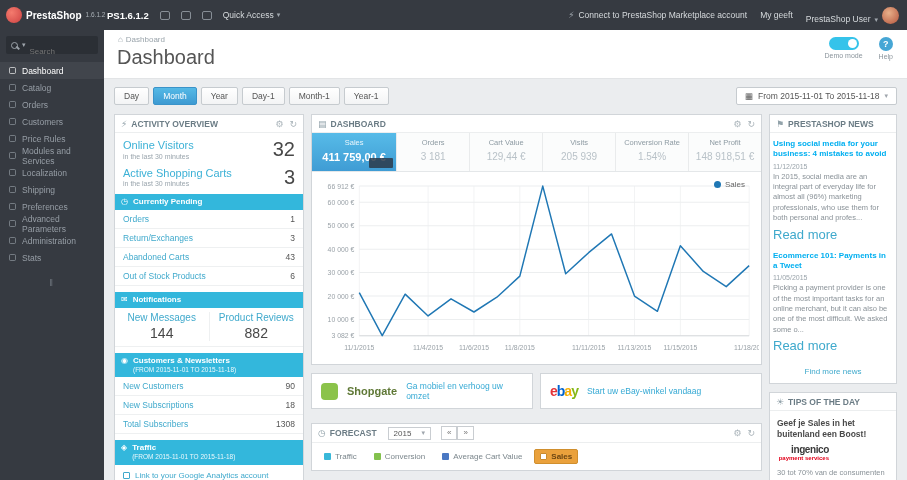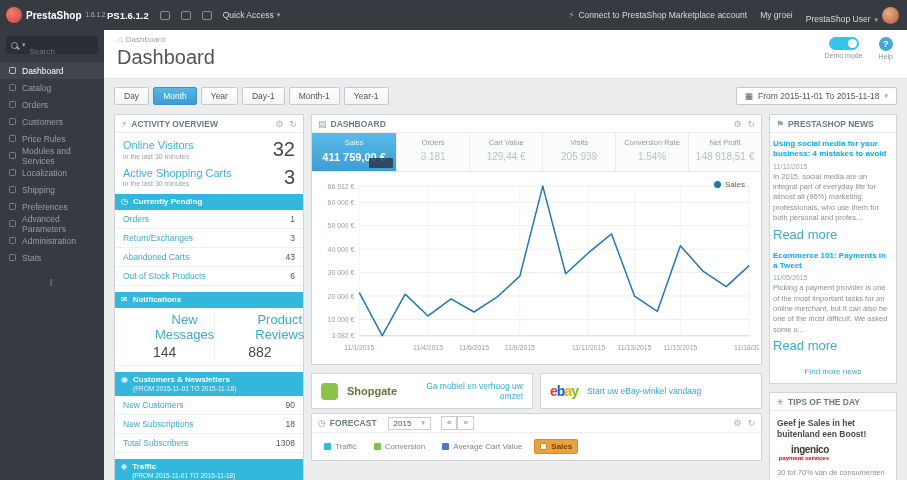--- a/index.html
+++ b/index.html
@@ -69,21 +69,21 @@
   .visitor-value { color:#484848; font-size:20px; line-height:1; }
   .cyan-bar { background:#33b7dc; color:#fff; font-size:8px; font-weight:bold; padding:3px 6px; display:flex; gap:5px; align-items:flex-start; margin-top:6px; line-height:1.25; }
   .cyan-bar .bar-sub { display:block; font-weight:normal; font-size:6.5px; opacity:.9; }
   .bar-ico { font-size:8px; flex:none; }
   .stat-row { display:flex; justify-content:space-between; padding:4px 8px; border-bottom:1px solid #eef0f1; font-size:8.5px; align-items:center; }
   .stat-label { color:#3fa9cc; }
   .stat-value { color:#555; }
   .notif-cols { display:flex; text-align:center; padding:4px 0 5px; border-bottom:1px solid #eef0f1; }
   .notif-col { flex:1; }
   .notif-col:first-child { border-right:1px solid #eef0f1; }
-  .notif-label { color:#3fa9cc; font-size:13px;padding-left:40px; }
+  .notif-label { color:#3fa9cc; font-size:10px; }
   .notif-value { color:#484848; font-size:14px; margin-top:2px; }
   .ga-link { padding:6px 8px; font-size:8px; color:#3fa9cc; display:flex; gap:5px; align-items:center; }
   .ga-ico { width:7px; height:7px; border:1px solid #3fa9cc; border-radius:1px; flex:none; }
 
   
   .kpi-row { display:flex; border-bottom:1px solid #e4e7e9; background:#fbfcfc; }
   .kpi { flex:1; text-align:center; padding:5px 2px 8px; border-right:1px solid #e9ebec; position:relative; }
   .kpi:last-child { border-right:none; }
   .kpi-label { font-size:7.5px; color:#8e9ba3; }
   .kpi-value { font-size:10px; color:#b9c2c8; margin-top:4px; white-space:nowrap; }
@@ -92,21 +92,21 @@
   .kpi.active .kpi-value { color:#fff; font-weight:bold; font-size:11px; }
   .kpi-badge { position:absolute; right:3px; bottom:3px; width:24px; height:10px; background:#2b3a4a; border-radius:1px; opacity:.85; }
 
   .chart-wrap { position:relative; padding:4px 2px 0 2px; }
   #sales-chart { width:100%; height:188px; display:block; }
   #sales-chart text { font-family:"Liberation Sans","DejaVu Sans",sans-serif; }
   .chart-legend { position:absolute; top:8px; right:16px; font-size:8px; color:#666; display:flex; align-items:center; gap:4px; }
   .legend-dot { width:7px; height:7px; border-radius:50%; background:#1f77b4; }
 
   
-  .modules { display:flex; gap:7px; margin-bottom:4px;text-align:right; }
+  .modules { display:flex; gap:7px; margin-bottom:14px; }
   .module-box { flex:1; background:#fff; border:1px solid #d1d5d9; display:flex; align-items:center; gap:9px; padding:7px 9px; }
   .shopgate-logo { width:17px; height:17px; background:#8bc34a; border-radius:4px; flex:none; }
   .shopgate-name { color:#5f7836; font-weight:bold; font-size:11px; }
   .module-link { color:#35a9d4; font-size:8.5px; }
   .ebay-logo { font-size:14px; font-weight:bold; letter-spacing:-1px; flex:none; }
   .eb-e { color:#e53238; } .eb-b { color:#0064d2; } .eb-a { color:#f5af02; } .eb-y { color:#86b817; }
 
   
   .fc-select { display:inline-flex; align-items:center; gap:10px; border:1px solid #c9cdd1; background:#fff; font-size:8px; color:#555; padding:1px 5px; margin-left:7px; font-weight:normal; }
   .fc-nav { display:inline-flex; margin-left:6px; font-weight:normal; }
@@ -149,21 +149,21 @@
     <span class="quick-access">
       <span>Quick Access</span>
       <span class="caret">▾</span>
     </span>
   </div>
   <div class="tb-right">
     <span class="mk-link">
       <span class="bolt">⚡</span>
       <span>Connect to PrestaShop Marketplace account</span>
     </span>
-    <span>My groei</span>
+    <span>My geeft</span>
     <span class="usermenu">
       <span>PrestaShop User</span>
       <span class="caret">▾</span>
       <span class="avatar"></span>
     </span>
   </div>
 </header>
 
 <aside class="sidebar">
   <div class="search-row">

